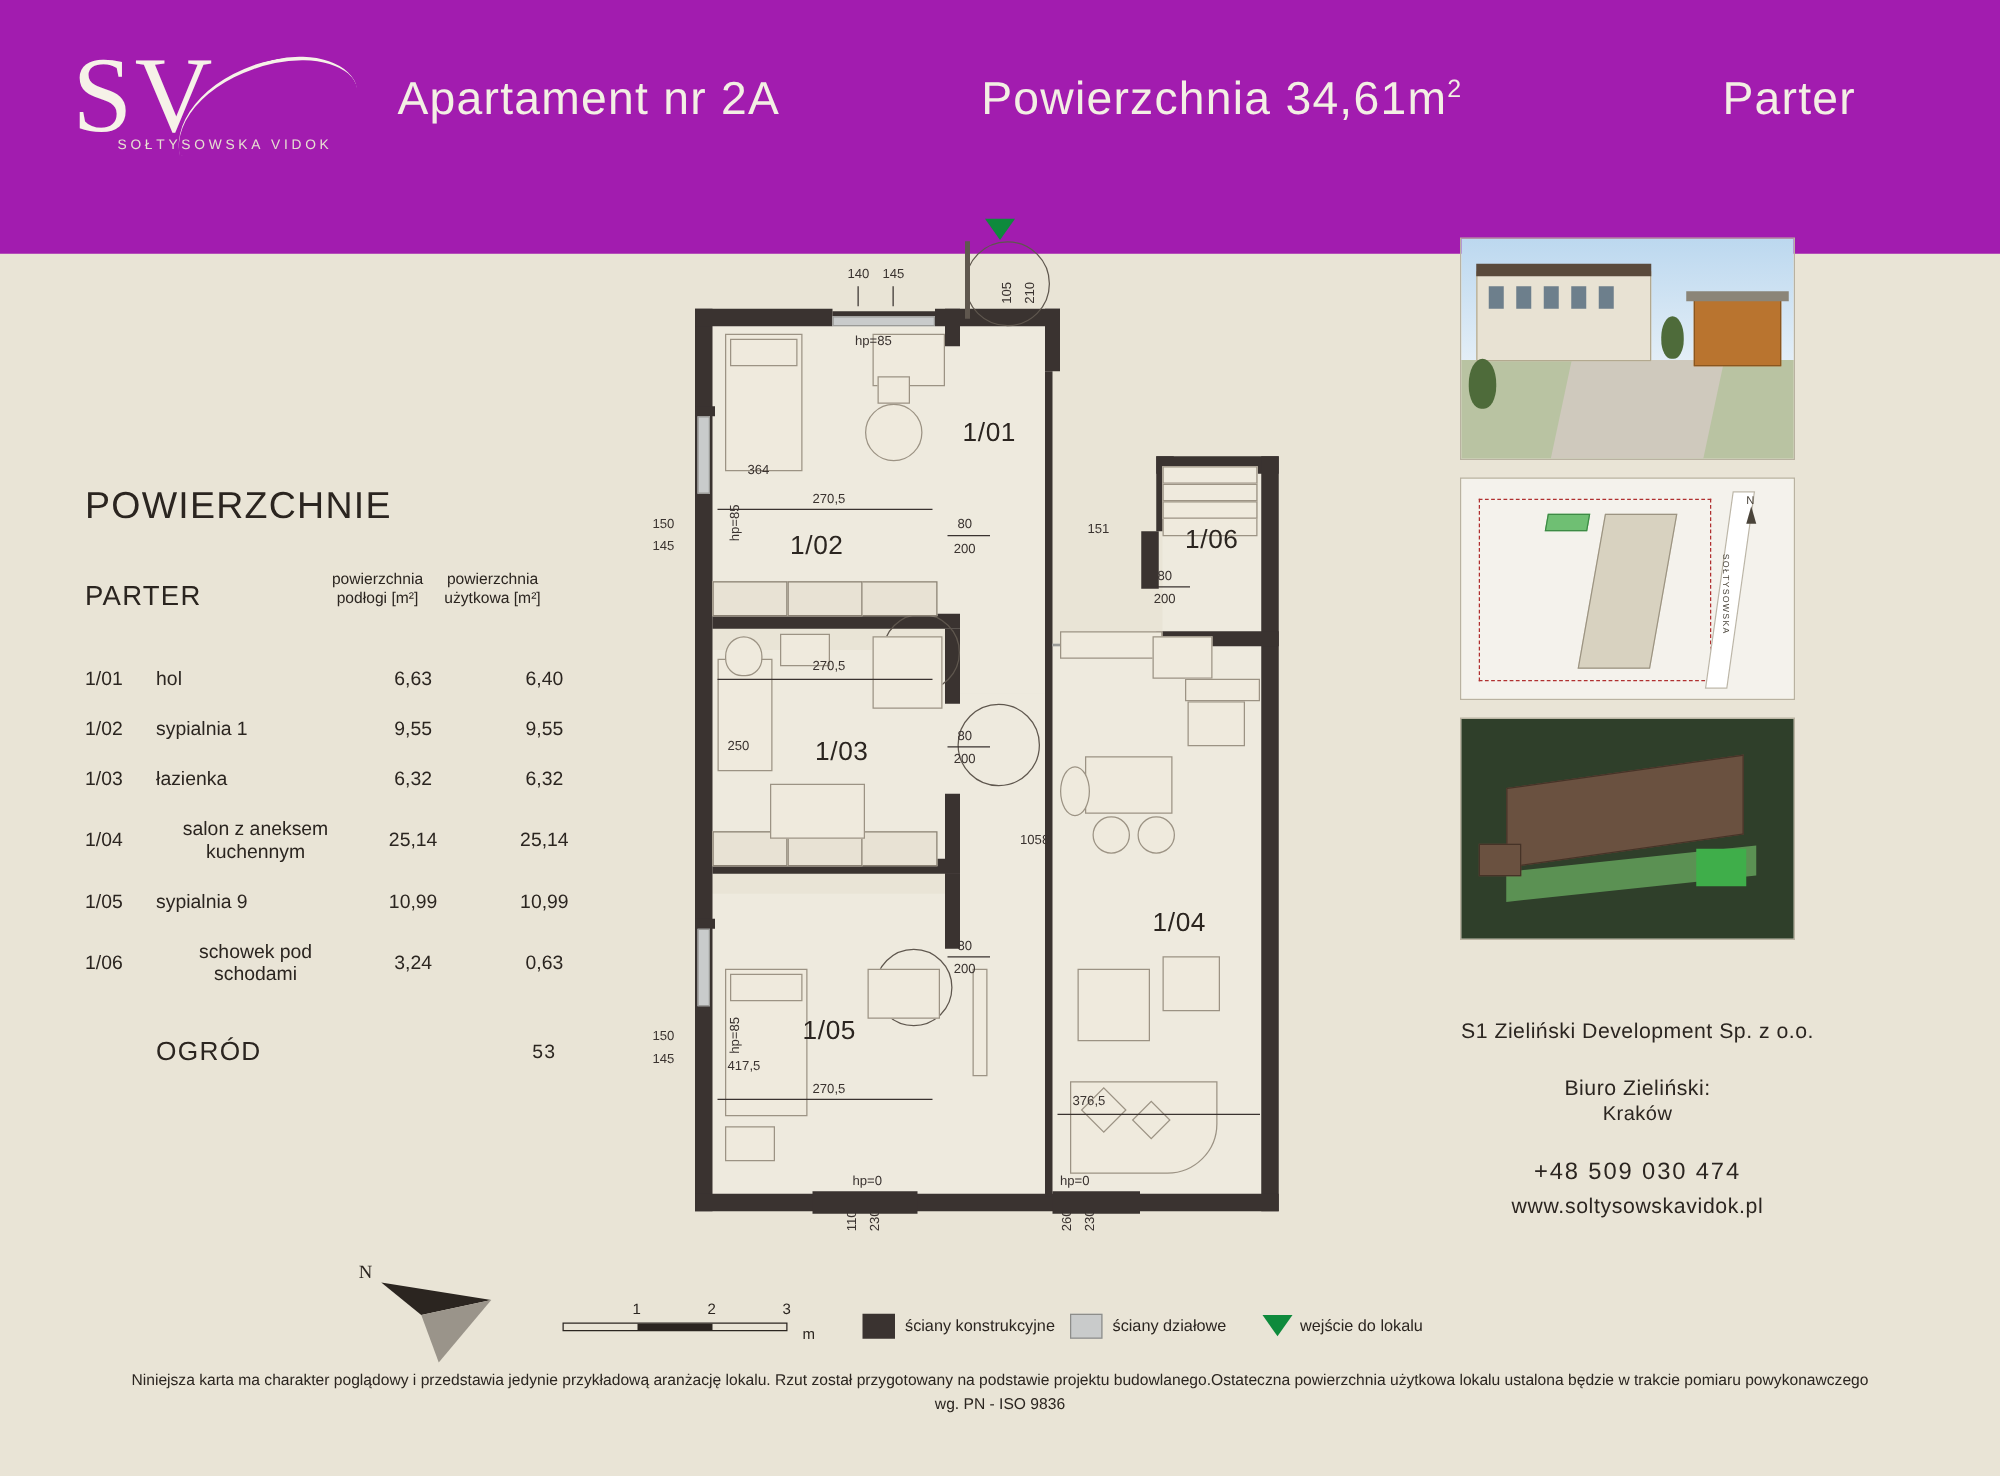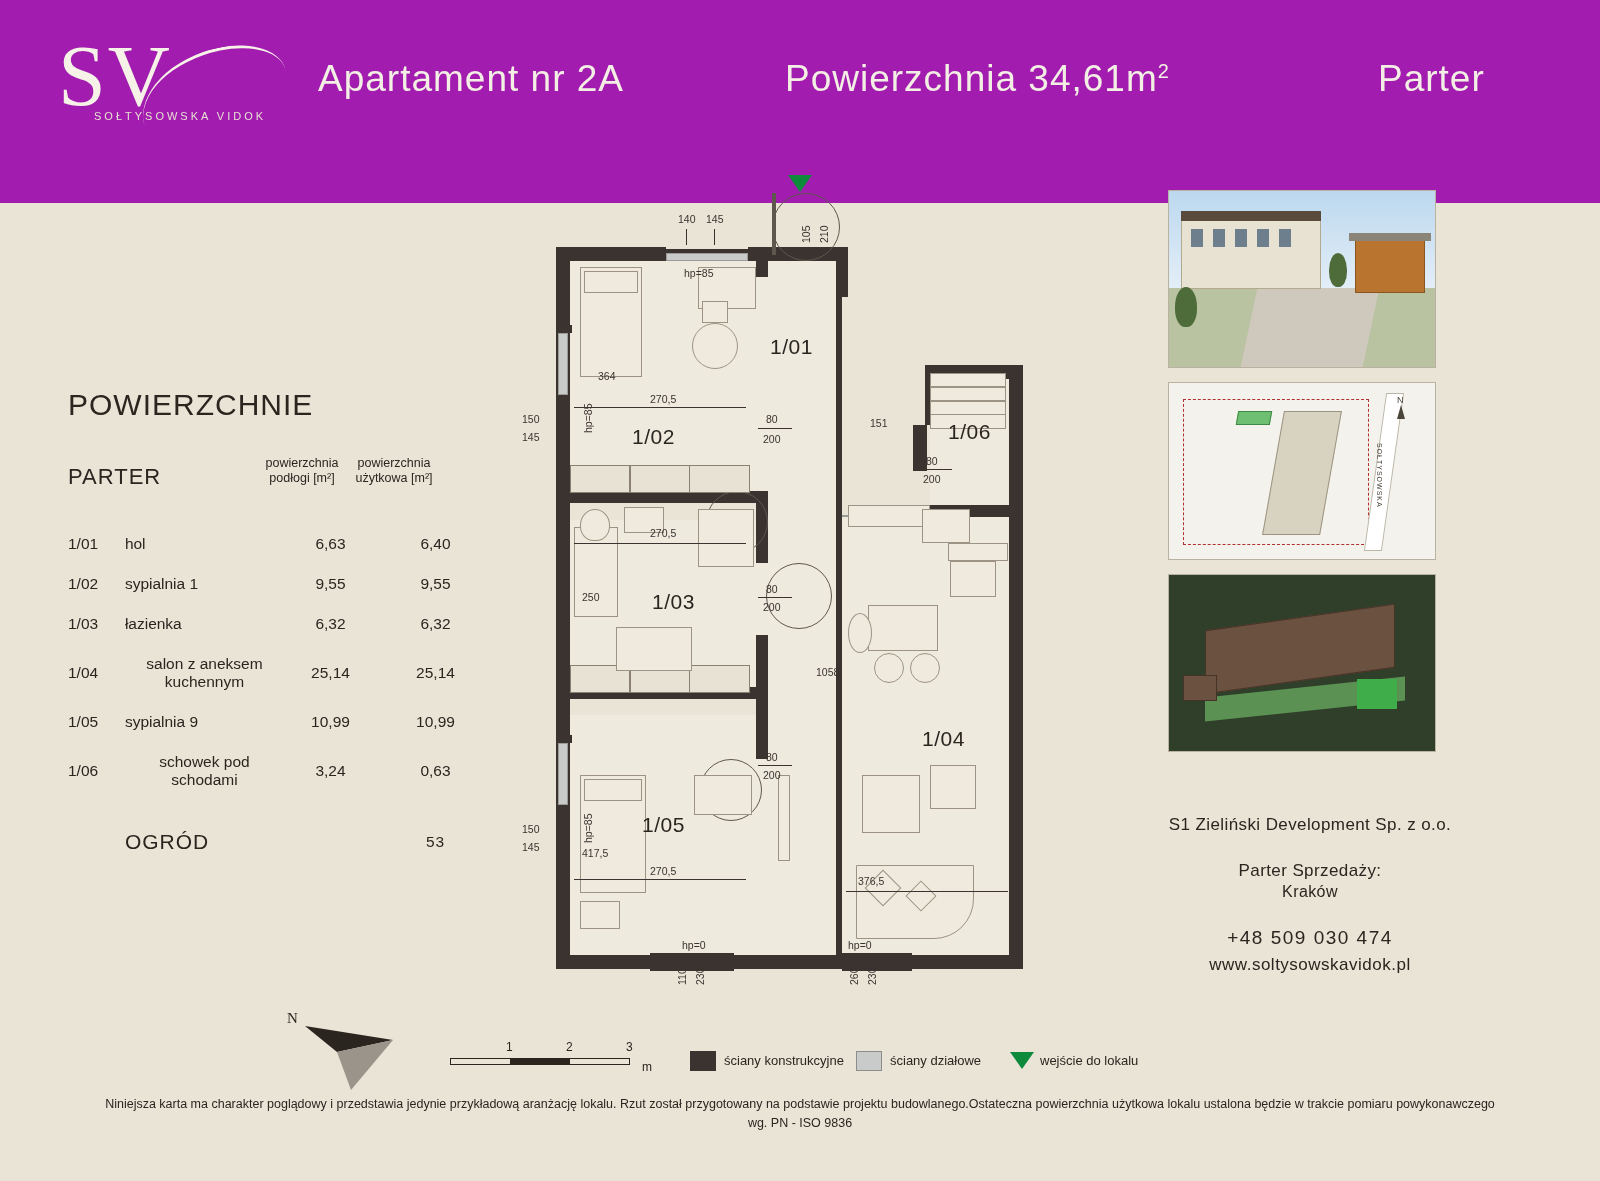--- a/index.html
+++ b/index.html
@@ -412,21 +412,21 @@
     <div class="aerial-sky"></div>
     <div class="aerial-roof" style="left:36px;top:42px;width:190px;height:64px;transform:skewY(-8deg);"></div>
     <div class="aerial-green" style="left:36px;top:112px;width:200px;height:24px;transform:skewY(-6deg);opacity:.85;"></div>
     <div class="aerial-green" style="left:188px;top:104px;width:40px;height:30px;background:#3fae4a;"></div>
     <div class="aerial-roof" style="left:14px;top:100px;width:34px;height:26px;"></div>
   </div>
 </div>
 
 <div class="contact">
   <div class="line dev">S1  Zieliński Development Sp. z o.o.</div>
-  <div class="line b1">Parter Sprzedaży:</div>
+  <div class="line b1">Biuro Zieliński:</div>
   <div class="line">Kraków</div>
   <div class="line phone">+48  509  030  474</div>
   <div class="line www">www.soltysowskavidok.pl</div>
 </div>
 
 <div class="compass">
   <div class="n">N</div>
   <svg width="120" height="80" style="position:absolute;left:10px;top:8px;">
     <polygon points="10,8 98,22 42,34" fill="#2b2520"></polygon>
     <polygon points="42,34 98,22 56,72" fill="#9a948a"></polygon>

